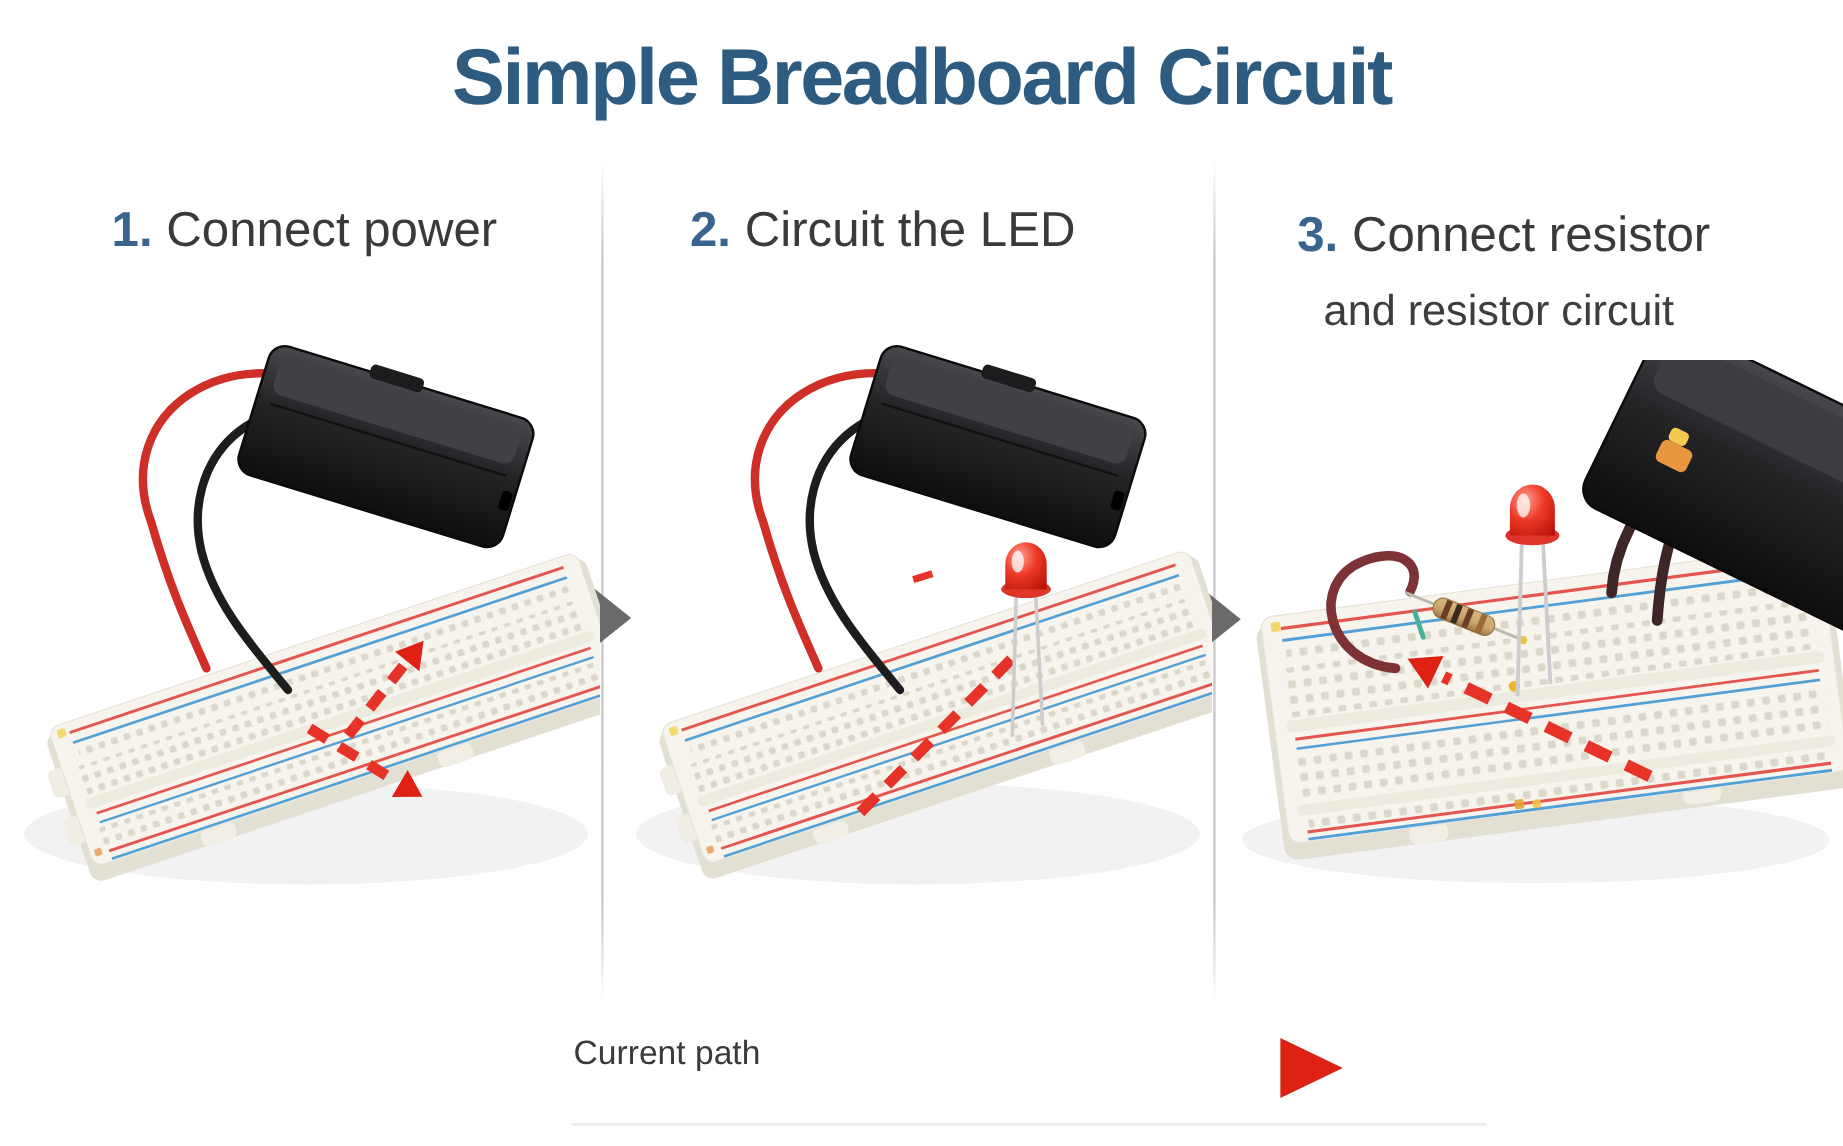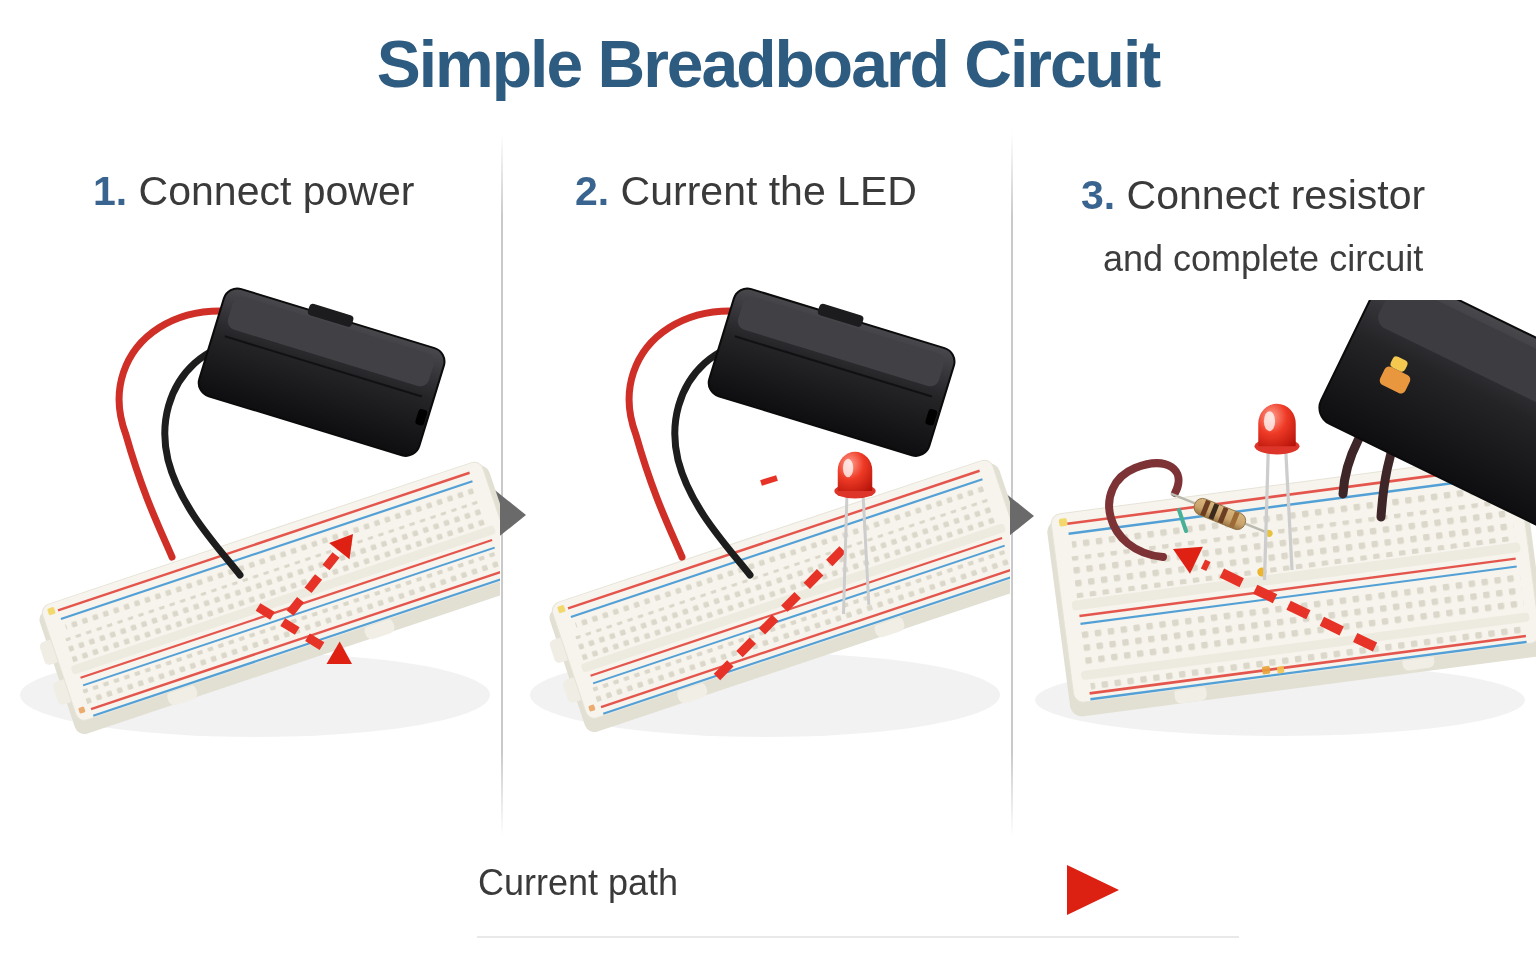--- a/index.html
+++ b/index.html
@@ -27,21 +27,21 @@
     position:absolute;width:0;height:0;
     border-top:28px solid transparent;border-bottom:28px solid transparent;
     border-left:35px solid #6a6a6a;
   }
   #next1{left:491px;top:487px;}
   #next2{left:999px;top:488px;}
   .panel{position:absolute;}
   #panel1{left:0px;top:255px;}
   #panel2{left:505px;top:255px;}
   #panel3{left:1015px;top:300px;}
-  .legend-label{position:absolute;left:478px;top:862px;font-size:36px;color:#3a3a3a;white-space:nowrap;}
+  .legend-label{position:absolute;left:478px;top:862px;font-size:28px;color:#3a3a3a;white-space:nowrap;}
   .legend-arrow{position:absolute;left:733px;top:864px;}
   .bottom-rule{position:absolute;left:477px;top:936px;width:762px;height:2px;background:#e9e9e9;}
 </style>
 </head>
 <body>
 
 <div id="stage">
 
   <svg width="0" height="0" style="position:absolute" aria-hidden="true">
     <defs>
@@ -134,27 +134,27 @@
   </svg>
 
   <div class="title">Simple Breadboard Circuit</div>
 
   <div class="step-label" id="step1">
     <span class="num">1.</span>
     <span>Connect power</span>
   </div>
   <div class="step-label" id="step2">
     <span class="num">2.</span>
-    <span>Current the LED</span>
+    <span>Circuit the LED</span>
   </div>
   <div class="step-label" id="step3">
     <span class="num">3.</span>
     <span>Connect resistor</span>
   </div>
-  <div class="sub-label">and complete circuit</div>
+  <div class="sub-label">and resistor circuit</div>
 
   <div class="divider" id="divider1"></div>
   <div class="divider" id="divider2"></div>
   <div class="next-arrow" id="next1"></div>
   <div class="next-arrow" id="next2"></div>
 
   <svg class="panel" id="panel1" width="500" height="520" viewBox="0 0 500 520">
     <ellipse cx="255" cy="440" rx="235" ry="42" fill="rgba(0,0,0,0.05)"></ellipse>
     <g transform="translate(40,352) rotate(-18.5)">
       <use href="#board-a"></use>

